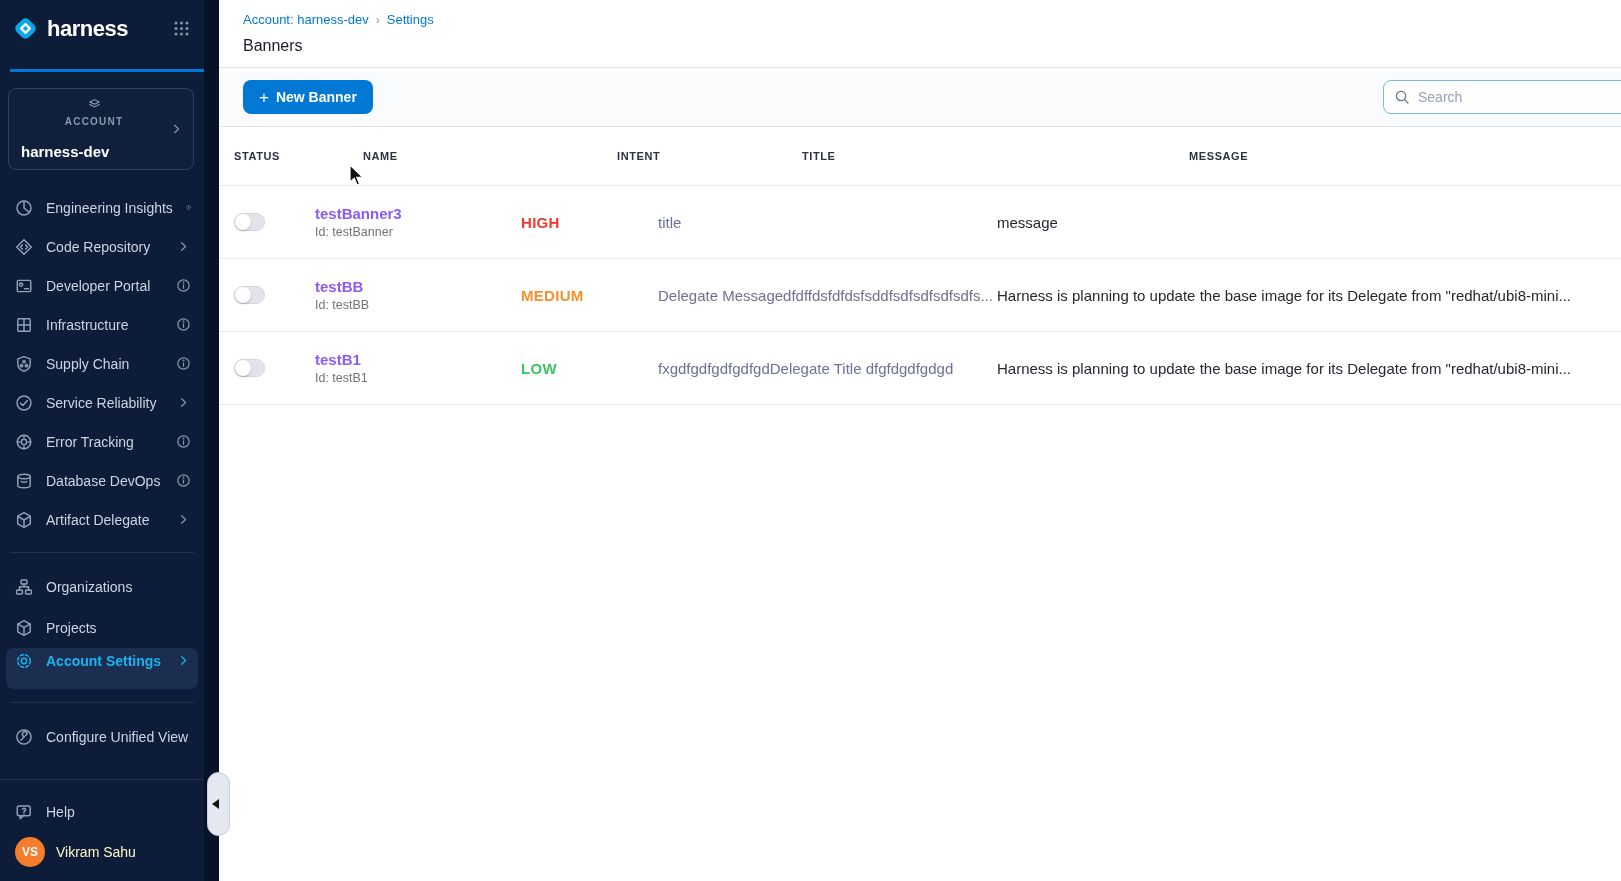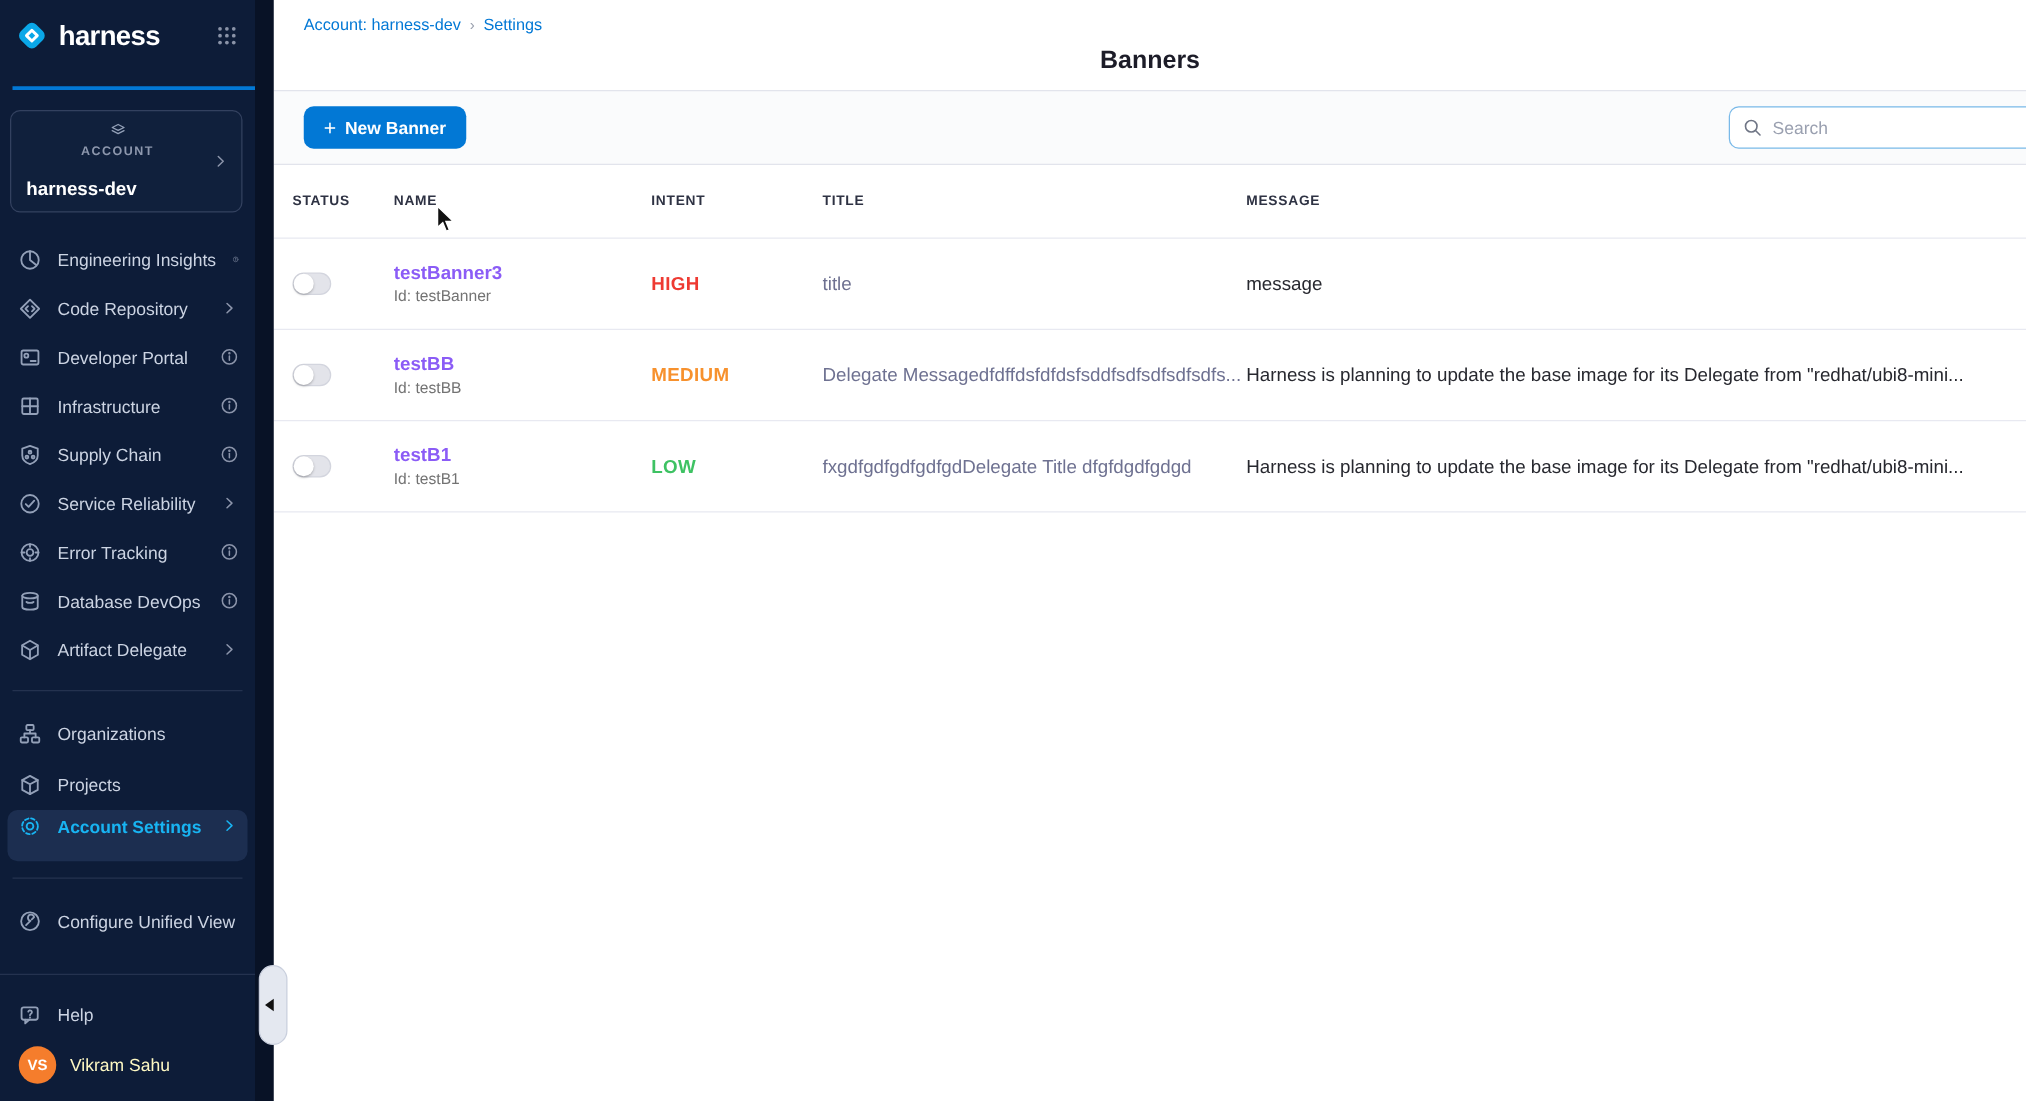--- a/index.html
+++ b/index.html
@@ -54,40 +54,40 @@
   .collapse-handle .tri { position:absolute; left:4px; top:50%; transform:translateY(-50%);
                           width:0; height:0; border-top:5px solid transparent;
                           border-bottom:5px solid transparent; border-right:7px solid #111; }
 
   
   .main { position:absolute; left:219px; right:0; top:0; bottom:0; background:#fff; }
   .page-header { padding:12px 24px 0; }
   .breadcrumb { font-size:13px; color:#0278d5; display:flex; gap:7px; align-items:center; }
   .breadcrumb .crumb { cursor:pointer; }
   .breadcrumb .sep { color:#9aa0ae; font-size:12px; }
-  .page-title { font-size:20px; font-weight:bold; color:#1c1c28; margin-top:10px; padding-bottom:12px;text-align:center; }
+  .page-title { font-size:16px; font-weight:normal; color:#1c1c28; margin-top:10px; padding-bottom:12px; }
 
   .toolbar { height:60px; background:#fafbfc; border-top:1px solid #e2e4ec;
              border-bottom:1px solid #e2e4ec; display:flex; align-items:center;
              padding:0 0 0 24px; }
   .btn-new { background:#0278d5; border:none; color:#fff; height:34px; padding:0 16px;
              border-radius:8px; font-size:14px; font-weight:bold; display:flex;
              align-items:center; gap:7px; cursor:pointer;
              font-family:"Liberation Sans", sans-serif; }
   .btn-new .plus { font-size:17px; font-weight:normal; line-height:1; }
   .search-box { margin-left:auto; margin-right:-18px; width:256px; height:34px;
                 border:1px solid #79b9e8; border-radius:8px; background:#fff;
                 display:flex; align-items:center; gap:8px; padding:0 10px; }
   .search-box input { border:none; outline:none; flex:1; font-size:14px; color:#333;
                       background:transparent; font-family:"Liberation Sans", sans-serif; }
   .search-box input::placeholder { color:#9aa0b0; }
 
   .grid-cols { display:grid; grid-template-columns:81px 206px 137px 339px 1fr;
                padding-left:15px; align-items:center; }
-  .table-head { height:59px; border-bottom:1px solid #e8e9f1; }
+  .table-head { height:59px; border-bottom:1px solid #e8e9f1;gap:48px; }
   .th { font-size:11px; font-weight:bold; letter-spacing:0.6px; color:#2e3243; }
   .row { height:73px; border-bottom:1px solid #e8e9f1; cursor:pointer; }
   .cell-name .nm { font-size:15px; font-weight:bold; color:#8b5cf6; }
   .cell-name .id { font-size:12.5px; color:#737373; margin-top:3px; }
   .cell-intent { font-size:15px; font-weight:bold; letter-spacing:0.3px; }
   .cell-title { font-size:15px; color:#6e7191; white-space:nowrap; overflow:hidden; }
   .cell-msg { font-size:15px; color:#27282f; white-space:nowrap; overflow:hidden; padding-right:4px; }
 
   .toggle { width:31px; height:18px; border-radius:9px; background:#e3e4ea;
             border:1px solid #d3d5de; position:relative; cursor:pointer; }

